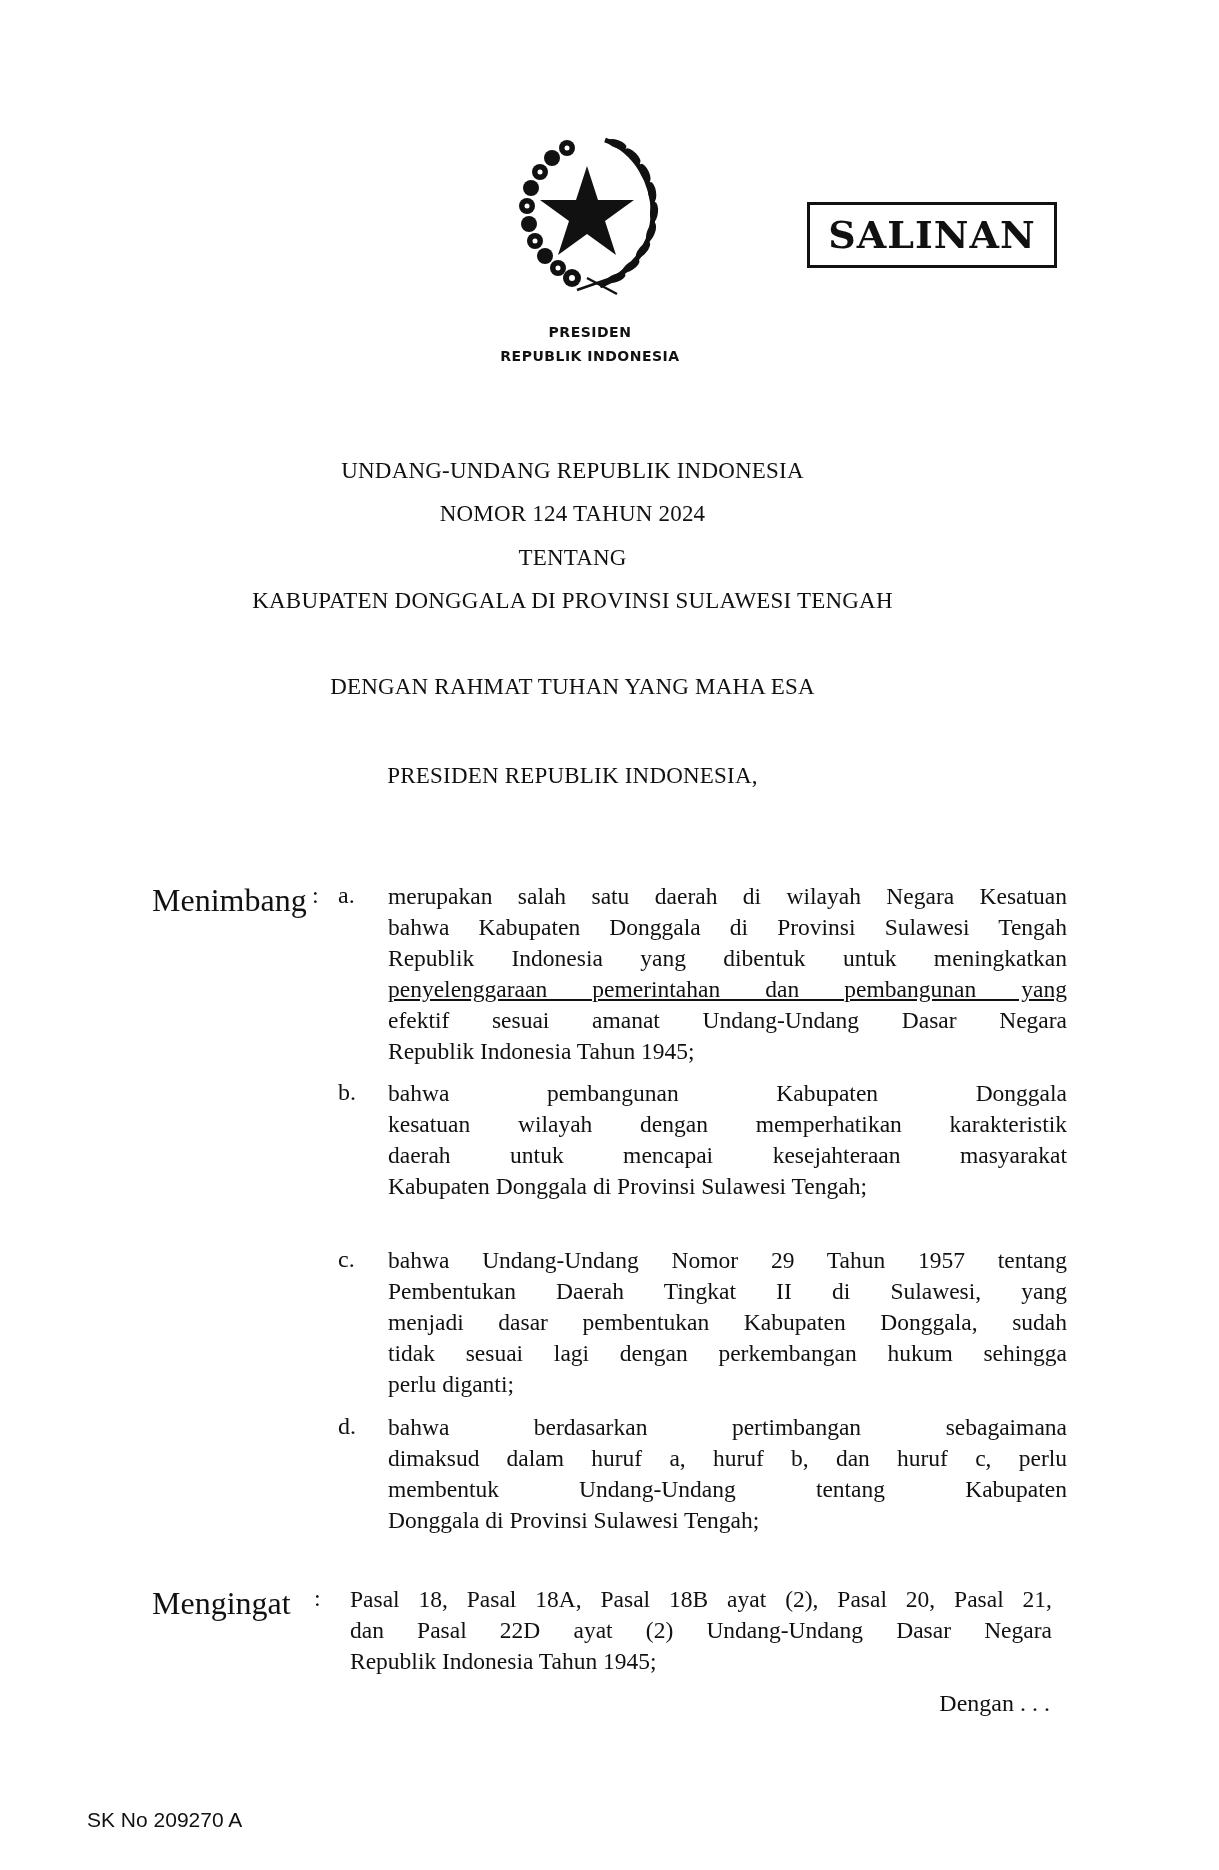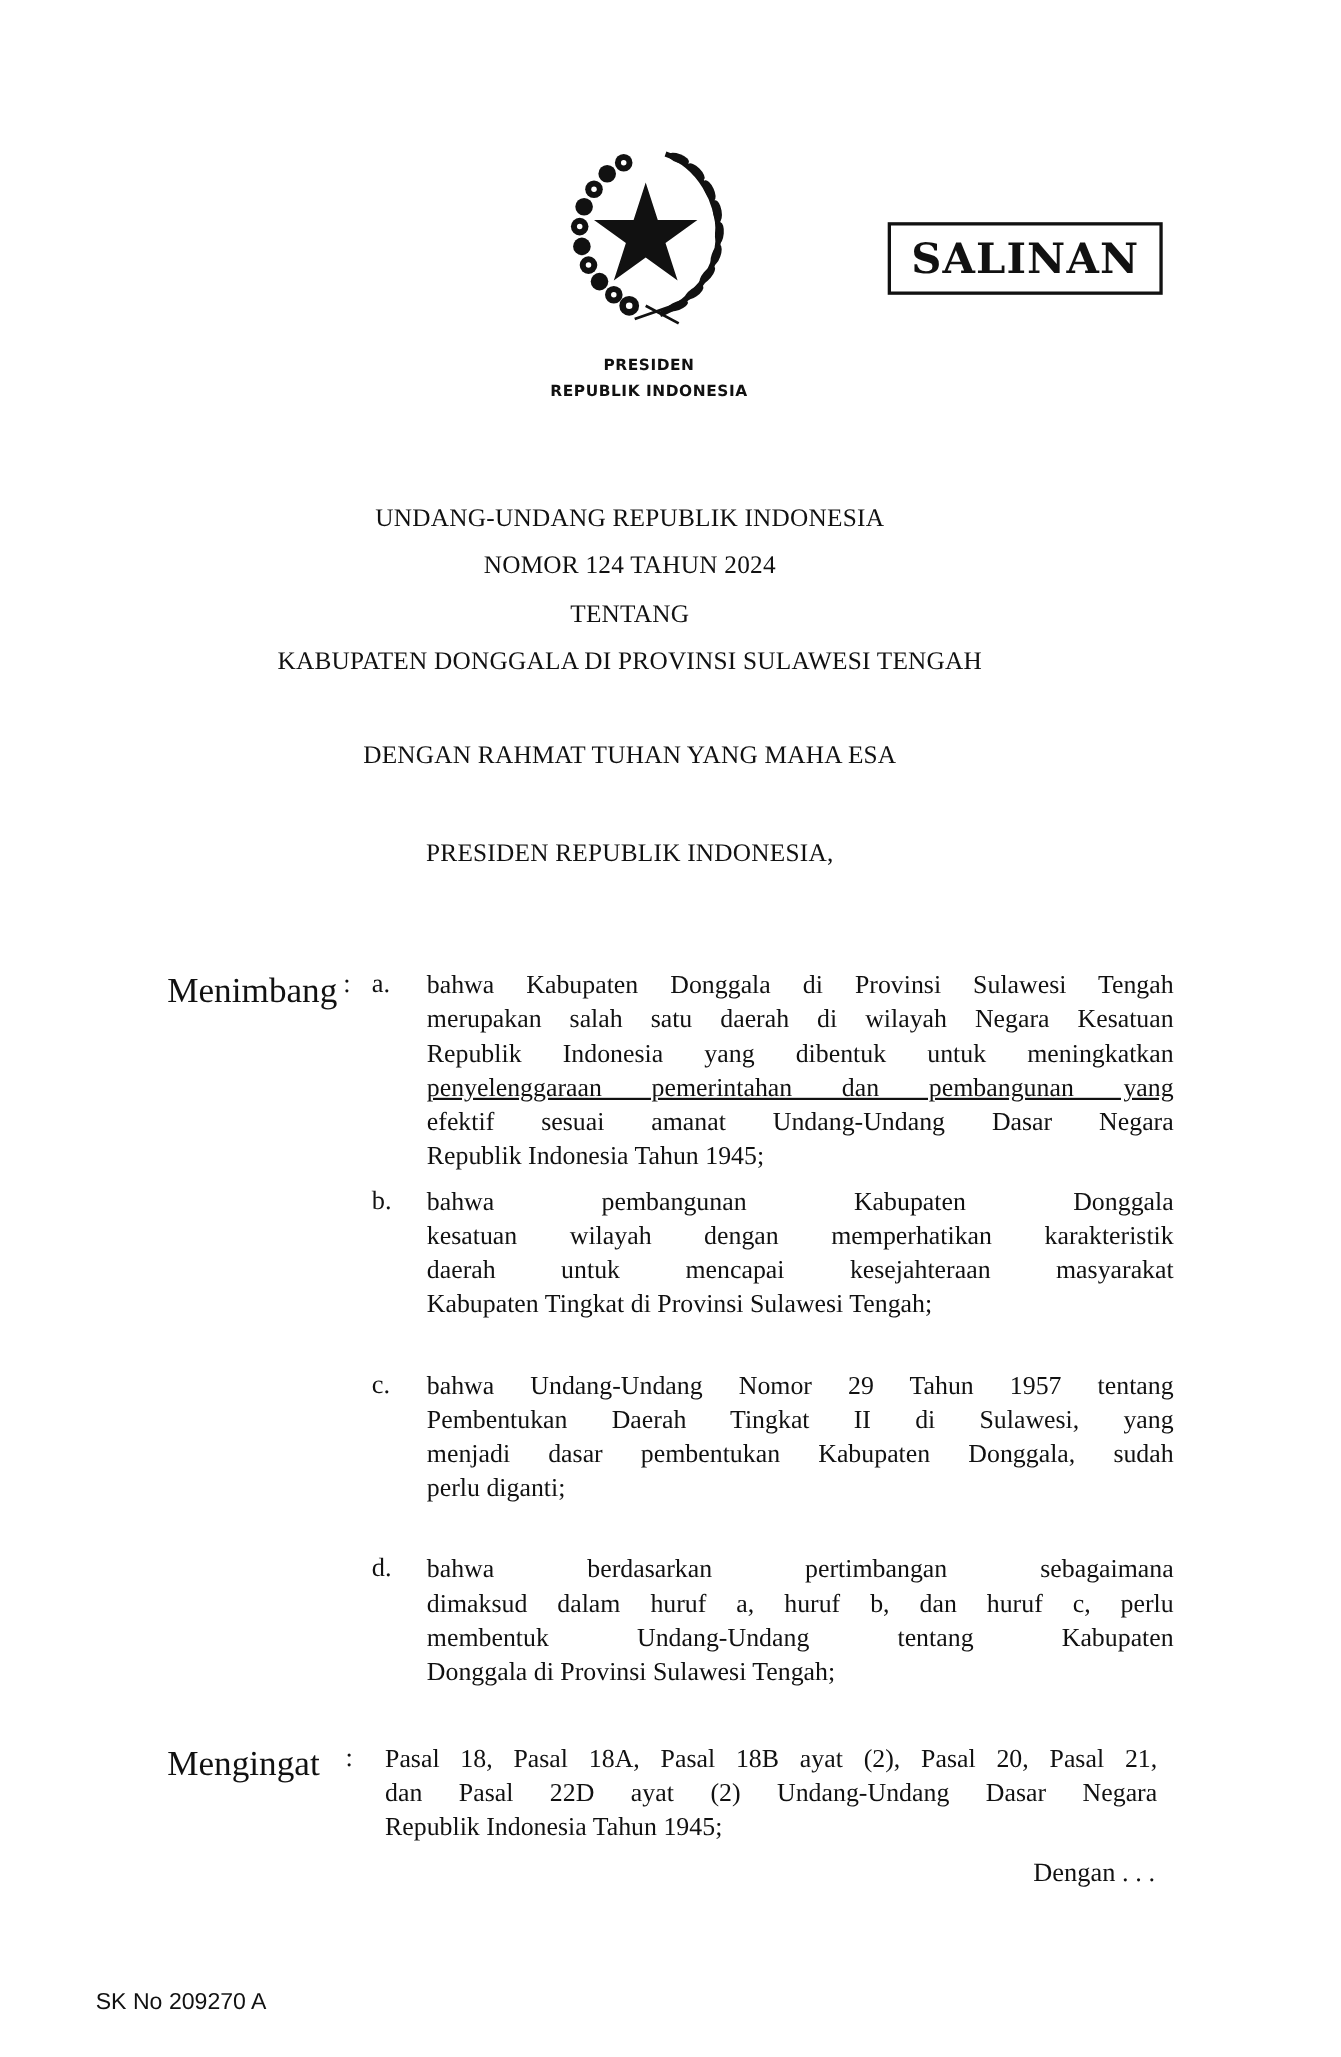--- a/index.html
+++ b/index.html
@@ -76,41 +76,42 @@
 <div class="abs center-line" style="top:588px;">KABUPATEN DONGGALA DI PROVINSI SULAWESI TENGAH</div>
 
 <div class="abs center-line" style="top:674px;">DENGAN RAHMAT TUHAN YANG MAHA ESA</div>
 <div class="abs center-line" style="top:763px;">PRESIDEN REPUBLIK INDONESIA,</div>
 
 <div class="abs label" style="left:152px;top:882px;">Menimbang</div>
 <div class="abs colon" style="left:312px;top:882px;">:</div>
 
 <div class="abs marker" style="left:338px;top:882px;">a.</div>
 <div class="block" style="left:388px;top:881px;width:679px;">
+  <div class="body-line" style="white-space: normal;">merupakan salah satu daerah di wilayah Negara Kesatuan</div>
   <div class="body-line" style="white-space: normal;">bahwa Kabupaten Donggala di Provinsi Sulawesi Tengah</div>
-  <div class="body-line" style="white-space: normal;">merupakan salah satu daerah di wilayah Negara Kesatuan</div>
   <div class="body-line" style="white-space: normal;">Republik Indonesia yang dibentuk untuk meningkatkan</div>
   <div class="body-line" style="white-space: normal; text-decoration: underline;">penyelenggaraan pemerintahan dan pembangunan yang</div>
   <div class="body-line" style="white-space: normal;">efektif sesuai amanat Undang-Undang Dasar Negara</div>
   <div class="body-line last" style="white-space: normal;">Republik Indonesia Tahun 1945;</div>
 </div>
 
 <div class="abs marker" style="left:338px;top:1079px;">b.</div>
 <div class="block" style="left:388px;top:1078px;width:679px;">
   <div class="body-line" style="white-space: normal;">bahwa pembangunan Kabupaten Donggala</div>
   <div class="body-line" style="white-space: normal;">kesatuan wilayah dengan memperhatikan karakteristik</div>
   <div class="body-line" style="white-space: normal;">daerah untuk mencapai kesejahteraan masyarakat</div>
-  <div class="body-line last" style="white-space: normal;">Kabupaten Tingkat di Provinsi Sulawesi Tengah;</div>
+  <div class="body-line last" style="white-space: normal;">Kabupaten Donggala di Provinsi Sulawesi Tengah;</div>
 </div>
 
 <div class="abs marker" style="left:338px;top:1246px;">c.</div>
 <div class="block" style="left:388px;top:1245px;width:679px;">
   <div class="body-line" style="white-space: normal;">bahwa Undang-Undang Nomor 29 Tahun 1957 tentang</div>
   <div class="body-line" style="white-space: normal;">Pembentukan Daerah Tingkat II di Sulawesi, yang</div>
   <div class="body-line" style="white-space: normal;">menjadi dasar pembentukan Kabupaten Donggala, sudah</div>
+  <div class="body-line" style="white-space: normal;">tidak sesuai lagi dengan perkembangan hukum sehingga</div>
   <div class="body-line last" style="white-space: normal;">perlu diganti;</div>
 </div>
 
 <div class="abs marker" style="left:338px;top:1413px;">d.</div>
 <div class="block" style="left:388px;top:1412px;width:679px;">
   <div class="body-line" style="white-space: normal;">bahwa berdasarkan pertimbangan sebagaimana</div>
   <div class="body-line" style="white-space: normal;">dimaksud dalam huruf a, huruf b, dan huruf c, perlu</div>
   <div class="body-line" style="white-space: normal;">membentuk Undang-Undang tentang Kabupaten</div>
   <div class="body-line last" style="white-space: normal;">Donggala di Provinsi Sulawesi Tengah;</div>
 </div>

